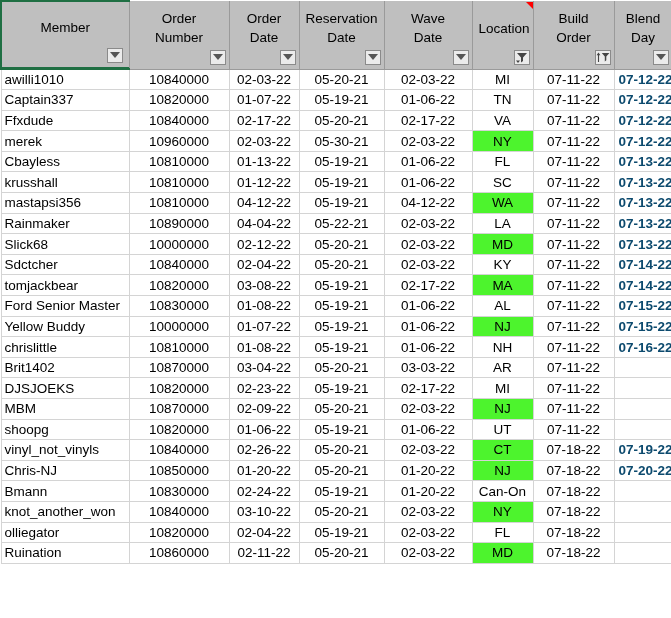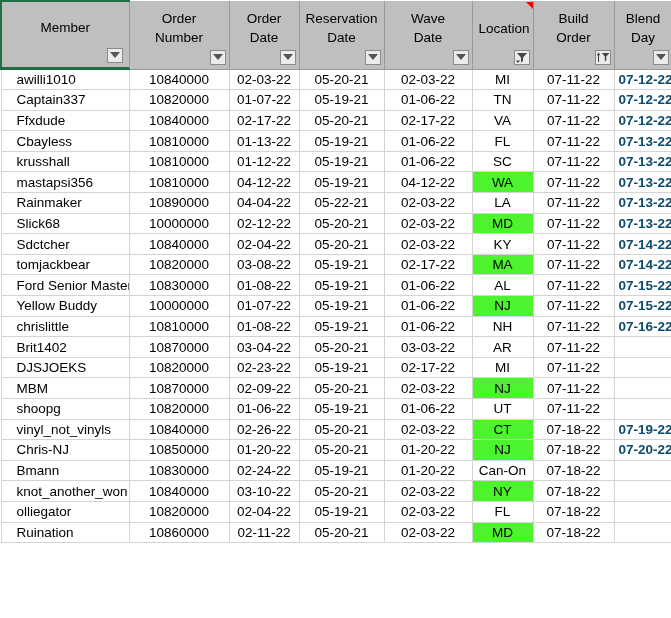--- a/index.html
+++ b/index.html
@@ -91,21 +91,21 @@
     border: 1px solid #d4d4d4;
     height: 20.6px;
     padding: 0 4px;
     font-size: 13.5px;
     color: #000000;
     box-sizing: border-box;
     overflow: hidden;
     white-space: nowrap;
     vertical-align: middle;
   }
-  td.member  { text-align: left; padding-left: 15px; }
+  td.member  { text-align: left; padding-left: 3px; }
   td.num,
   td.date,
   td.loc,
   td.build,
   td.blend { text-align: center; }
 
   td.blend {
     color: #0c4a6e;
     font-weight: bold;
   }
@@ -244,20 +244,30 @@
           <td class="member">Ffxdude</td>
           <td class="num">10840000</td>
           <td class="date">02-17-22</td>
           <td class="date">05-20-21</td>
           <td class="date">02-17-22</td>
           <td class="loc">VA</td>
           <td class="build">07-11-22</td>
           <td class="blend">07-12-22</td>
         </tr>
         <tr>
+          <td class="member">merek</td>
+          <td class="num">10960000</td>
+          <td class="date">02-03-22</td>
+          <td class="date">05-30-21</td>
+          <td class="date">02-03-22</td>
+          <td class="loc hl">NY</td>
+          <td class="build">07-11-22</td>
+          <td class="blend">07-12-22</td>
+        </tr>
+        <tr>
           <td class="member">Cbayless</td>
           <td class="num">10810000</td>
           <td class="date">01-13-22</td>
           <td class="date">05-19-21</td>
           <td class="date">01-06-22</td>
           <td class="loc">FL</td>
           <td class="build">07-11-22</td>
           <td class="blend">07-13-22</td>
         </tr>
         <tr>

